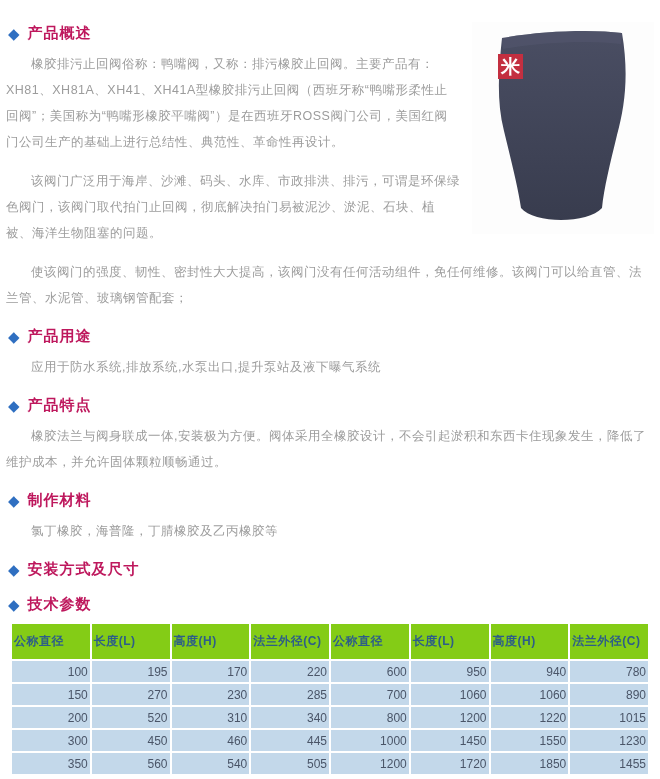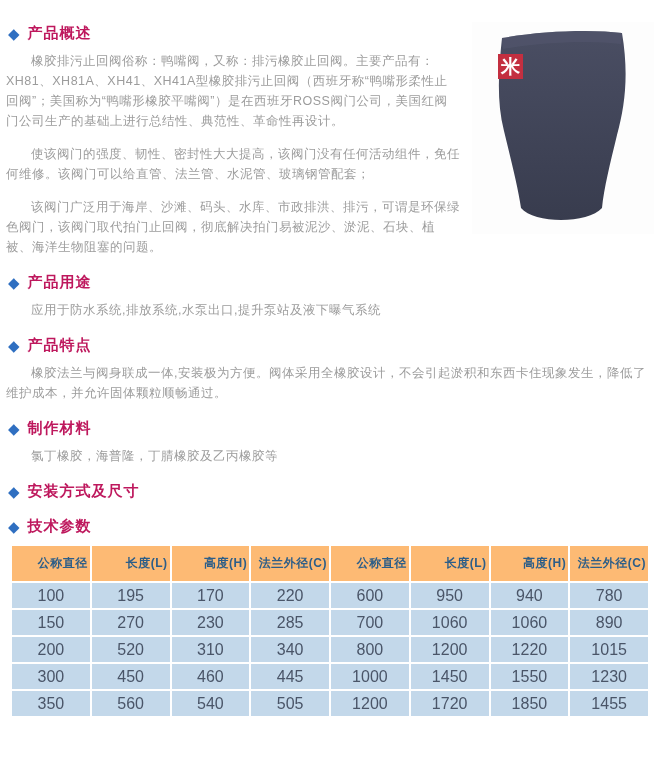--- a/index.html
+++ b/index.html
@@ -30,39 +30,39 @@
     margin:16px 0 8px 2px;
   }
   .section-title .diamond{
     color:#2f6fc1;font-size:15px;line-height:1;
   }
   .section-title .title-text{
     font-size:15px;font-weight:bold;color:#be185d;letter-spacing:1px;
   }
   .para{
     margin:0 8px 13px 0;
-    font-size:12.5px;line-height:20px;color:#9c9c9c;
+    font-size:12.5px;line-height:26px;color:#9c9c9c;
     text-indent:2em;letter-spacing:0.5px;
   }
   .para.tight{margin-bottom:8px;}
 
   
   .specs-wrap{clear:both;margin:6px 4px 0 4px;}
   table.specs{
     width:100%;border-collapse:separate;border-spacing:2px;
     background:#ffffff;table-layout:fixed;
   }
   table.specs th{
-    background:#fdba74;color:#2d5e88;
+    background:#84cc16;color:#2d5e88;
     font-size:12px;font-weight:bold;
-    padding:9px 2px;text-align:right;letter-spacing:0.5px;
+    padding:9px 2px;text-align:left;letter-spacing:0.5px;
   }
   table.specs td{
     background:#c3d8ea;color:#4a5568;
-    font-size:16px;padding:3.5px 2px;text-align:center;
+    font-size:12px;padding:3.5px 2px;text-align:right;
   }
 </style>
 </head>
 <body>
 
 <div class="page">
   <div class="content">
 
     <div class="photo">
       <svg width="182" height="212" viewBox="0 0 182 212">
@@ -78,22 +78,22 @@
       <div class="brand">
         <div class="brand-box">米</div>
       </div>
     </div>
 
     <div class="section-title">
       <span class="diamond">◆</span>
       <span class="title-text">产品概述</span>
     </div>
     <p class="para">橡胶排污止回阀俗称：鸭嘴阀，又称：排污橡胶止回阀。主要产品有：XH81、XH81A、XH41、XH41A型橡胶排污止回阀（西班牙称“鸭嘴形柔性止回阀”；美国称为“鸭嘴形橡胶平嘴阀”）是在西班牙ROSS阀门公司，美国红阀门公司生产的基础上进行总结性、典范性、革命性再设计。</p>
+    <p class="para">该阀门广泛用于海岸、沙滩、码头、水库、市政排洪、排污，可谓是环保绿色阀门，该阀门取代拍门止回阀，彻底解决拍门易被泥沙、淤泥、石块、植被、海洋生物阻塞的问题。</p>
     <p class="para">使该阀门的强度、韧性、密封性大大提高，该阀门没有任何活动组件，免任何维修。该阀门可以给直管、法兰管、水泥管、玻璃钢管配套；</p>
-    <p class="para">该阀门广泛用于海岸、沙滩、码头、水库、市政排洪、排污，可谓是环保绿色阀门，该阀门取代拍门止回阀，彻底解决拍门易被泥沙、淤泥、石块、植被、海洋生物阻塞的问题。</p>
 
     <div class="section-title">
       <span class="diamond">◆</span>
       <span class="title-text">产品用途</span>
     </div>
     <p class="para tight">应用于防水系统,排放系统,水泵出口,提升泵站及液下曝气系统</p>
 
     <div class="section-title">
       <span class="diamond">◆</span>
       <span class="title-text">产品特点</span>

